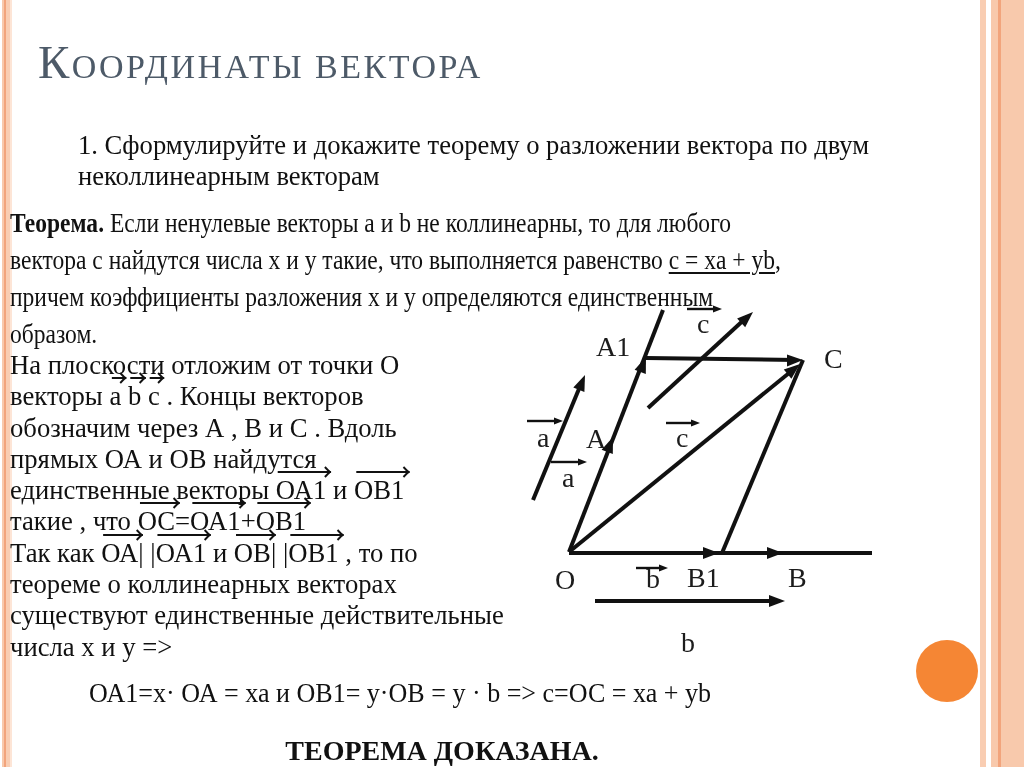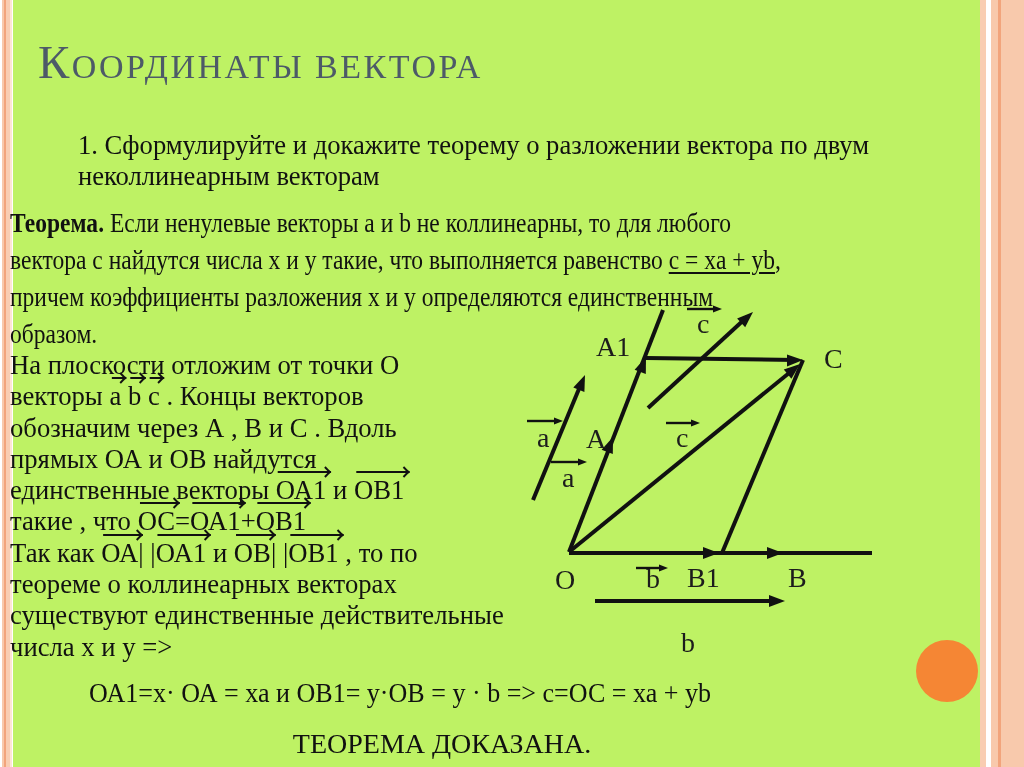--- a/index.html
+++ b/index.html
@@ -1,17 +1,17 @@
 <!DOCTYPE html>
 <html><head>
 <meta charset="utf-8">
 <style>
   html,body { margin:0; padding:0; background:#888; }
   .slide {
-    position:relative; width:1024px; height:767px; background:#bef264;
+    position:relative; width:1024px; height:767px; background:#ffffff;
     overflow:hidden; font-family:"Liberation Serif","DejaVu Serif",serif; color:#111;
   }
   
   .edge-left {
     position:absolute; left:0; top:0; bottom:0; width:13px;
     background:linear-gradient(to right,#ffffff 0 2px,#f8c9ac 2px 4px,#f2a47c 4px 6px,#f9cdb2 6px 10px,#fde5d6 10px 12px,#ffffff 12px);
   }
   .edge-right {
     position:absolute; right:0; top:0; bottom:0; width:44px;
     background:linear-gradient(to right,#f9cdb2 0 6px,#ffffff 6px 11px,#f8c9ac 11px 18px,#f2a47c 18px 21px,#f8c9ac 21px 44px);
@@ -39,21 +39,21 @@
   .proof {
     position:absolute; left:10px; top:349px;
     font-size:27.5px; line-height:31.3px; white-space:nowrap;
     transform:scaleX(0.97); transform-origin:0 0;
   }
   .conclusion {
     position:absolute; left:4px; top:676px; width:792px; text-align:center;
     font-size:28px; line-height:34px;
   }
   .conclusion .c-line1 { transform:scaleX(0.93); transform-origin:50% 0; white-space:nowrap; }
-  .conclusion .c-line2 { position:relative; left:42px; margin-top:17px; white-space:nowrap; }
+  .conclusion .c-line2 { position:relative; left:42px; margin-top:24px; white-space:nowrap;font-weight:bold; }
   .b { font-weight:bold; }
   .u { text-decoration:underline; text-underline-offset:3px; }
   
   .vec { position:relative; display:inline-block; }
   .vec::before {
     content:""; position:absolute; left:2px; right:-5px; top:-3px;
     height:0; border-top:2px solid #111;
   }
   .vec::after {
     content:""; position:absolute; right:-5px; top:-2px; width:6px; height:6px;

